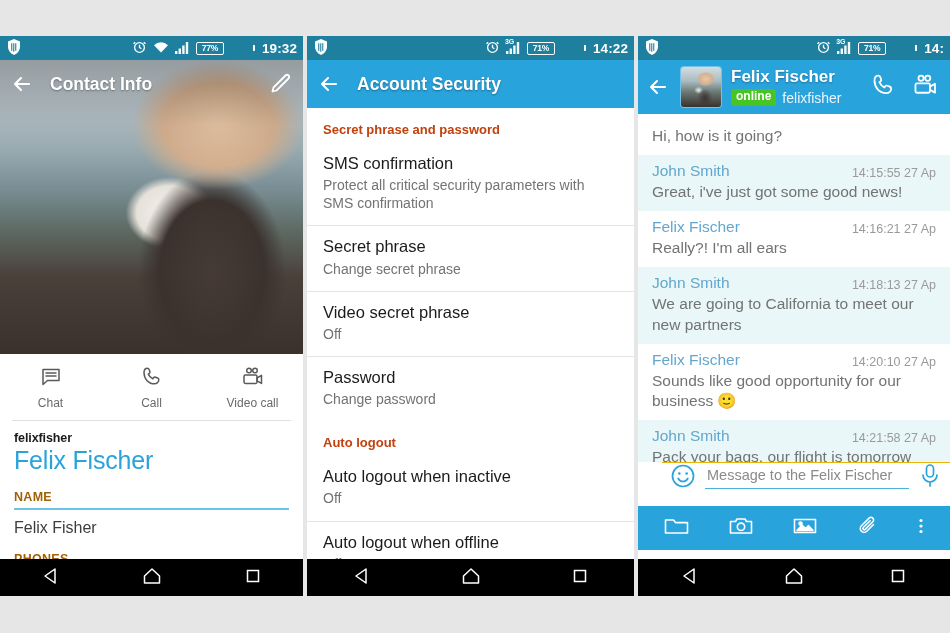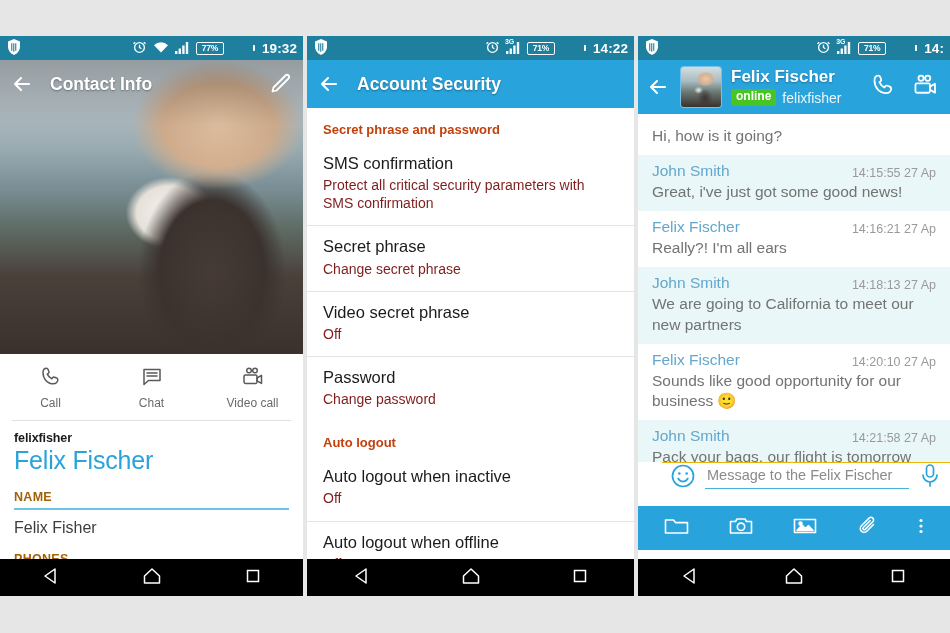--- a/index.html
+++ b/index.html
@@ -121,21 +121,21 @@
 
   
   .sec-list { background: #fff; }
   .sec-group-head {
     font-size: 13px; font-weight: bold; color: #c2410c;
     padding: 14px 16px 6px 16px;
   }
   .sec-row { padding: 10px 16px 13px 16px; cursor: pointer; }
   .sec-row + .sec-row { border-top: 1px solid #e4e4e4; }
   .sec-title { font-size: 16.5px; color: #1b1b1b; line-height: 1.28; }
-  .sec-sub { font-size: 14px; color: #7f1d1d; line-height: 1.3; margin-top: 2px; }
+  .sec-sub { font-size: 14px; color: #737373; line-height: 1.3; margin-top: 2px; }
 
   
   .chat-appbar {
     height: 54px; background: #29a3dc; color: #fff;
     display: flex; align-items: center; padding: 0 8px;
   }
   .chat-avatar {
     width: 40px; height: 40px; margin-left: 11px; border-radius: 3px;
     flex: 0 0 auto;
     background:
@@ -253,34 +253,34 @@
           <svg viewBox="0 0 24 24" fill="none" stroke="#fff" stroke-width="1.8" stroke-linecap="round" stroke-linejoin="round">
               <path d="M16.5 3.5a2.12 2.12 0 0 1 3 3L7.5 18.5l-4 1 1-4Z"></path>
             </svg>
         </span>
       </div>
     </div>
 
     <div class="action-row">
       <div class="action-item">
         <span>
-          <svg width="24" height="24" viewBox="0 0 24 24" fill="none" stroke="#5a5a5a" stroke-width="1.5" stroke-linecap="round" stroke-linejoin="round">
-              <path d="M7.5 3.2c.8 0 1.3.4 1.6 1.2l.8 2.1c.3.8.1 1.4-.5 1.8l-1.1.8c.9 2 2.4 3.6 4.5 4.7l.8-1.1c.5-.6 1.1-.8 1.9-.5l2.1.8c.8.3 1.2.8 1.2 1.6 0 2.4-2 4.2-4.4 4.2C8.1 18.8 4 13.6 4 7.6c0-2.4 1.2-4.4 3.5-4.4Z"></path>
-            </svg>
-        </span>
-        <span class="action-label">Call</span>
-      </div>
-      <div class="action-item">
-        <span>
           <svg width="24" height="24" viewBox="0 0 24 24" fill="none" stroke="#5a5a5a" stroke-width="1.5" stroke-linejoin="round">
               <path d="M4 4.5h16v11H8.5L4 19.5Z"></path>
               <path d="M7 8h10M7 11h10" stroke-linecap="round"></path>
             </svg>
         </span>
         <span class="action-label">Chat</span>
+      </div>
+      <div class="action-item">
+        <span>
+          <svg width="24" height="24" viewBox="0 0 24 24" fill="none" stroke="#5a5a5a" stroke-width="1.5" stroke-linecap="round" stroke-linejoin="round">
+              <path d="M7.5 3.2c.8 0 1.3.4 1.6 1.2l.8 2.1c.3.8.1 1.4-.5 1.8l-1.1.8c.9 2 2.4 3.6 4.5 4.7l.8-1.1c.5-.6 1.1-.8 1.9-.5l2.1.8c.8.3 1.2.8 1.2 1.6 0 2.4-2 4.2-4.4 4.2C8.1 18.8 4 13.6 4 7.6c0-2.4 1.2-4.4 3.5-4.4Z"></path>
+            </svg>
+        </span>
+        <span class="action-label">Call</span>
       </div>
       <div class="action-item">
         <span>
           <svg width="26" height="24" viewBox="0 0 26 24" fill="none" stroke="#5a5a5a" stroke-width="1.5" stroke-linejoin="round">
               <circle cx="9" cy="5.5" r="2.3"></circle>
               <circle cx="15" cy="5.5" r="2.3"></circle>
               <rect x="4" y="10" width="13" height="8.5" rx="1.4"></rect>
               <path d="m17 13 4.5-2.6v8L17 15.8Z"></path>
             </svg>
         </span>

